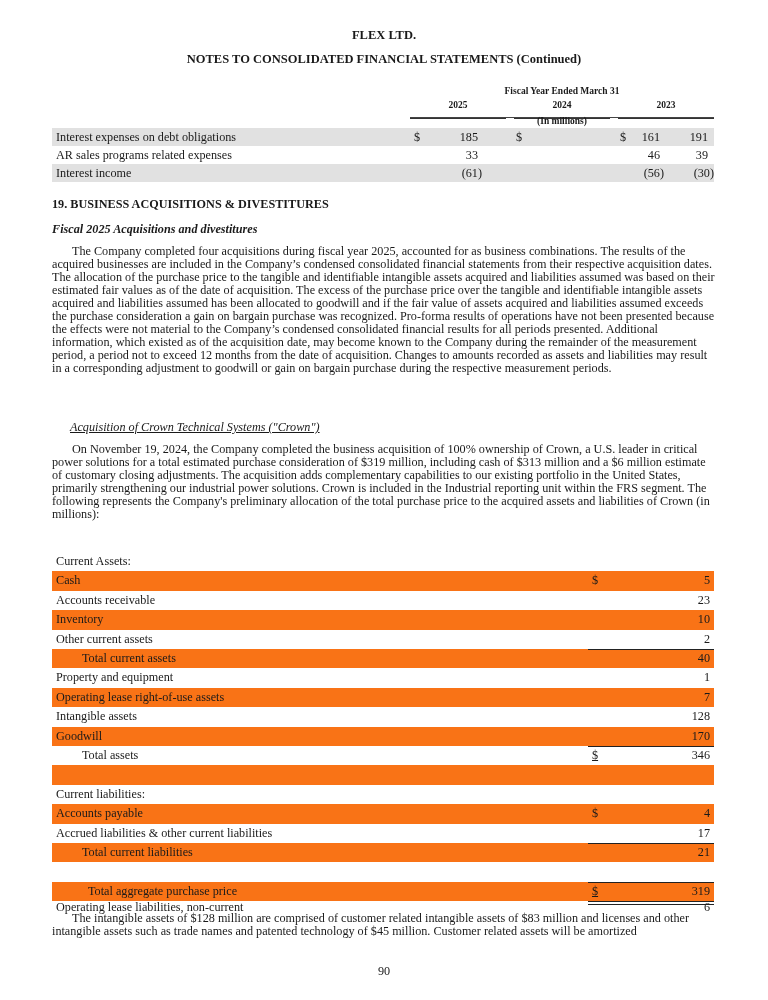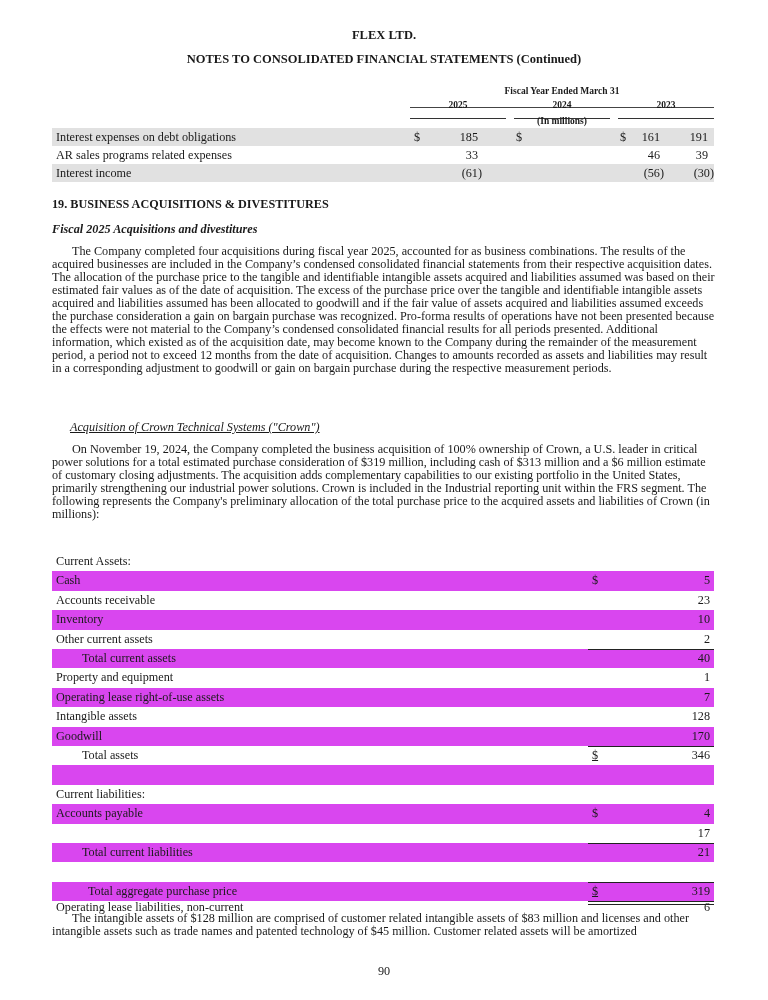--- a/index.html
+++ b/index.html
@@ -4,38 +4,38 @@
 <style>
   html, body { margin: 0; padding: 0; background: #ffffff; }
   body {
     width: 768px; height: 1000px; position: relative; overflow: hidden;
     font-family: "Liberation Serif", "DejaVu Serif", serif;
     color: #1a1a1a; font-size: 12.2px;
   }
   .center { text-align: center; font-weight: bold; }
   #company { position: absolute; top: 28px; left: 0; width: 768px; font-size: 12.5px; }
   #subtitle { position: absolute; top: 52px; left: 0; width: 768px; font-size: 12.5px; }
-  .tt-head-title { position: absolute; left: 410px; width: 304px; top: 86px; text-align: center; font-weight: bold; font-size: 9.5px; padding-bottom: 11px; border-bottom: 1.5px solid #444; }
+  .tt-head-title { position: absolute; left: 410px; width: 304px; top: 86px; text-align: center; font-weight: bold; font-size: 9.5px; padding-bottom: 21px; border-bottom: 1.5px solid #444; }
   .tt-year { position: absolute; top: 100px; text-align: center; font-weight: bold; font-size: 9.5px; border-bottom: 1.5px solid #333; padding-bottom: 8px; }
   .tt-units { position: absolute; top: 116px; left: 410px; width: 304px; text-align: center; font-weight: bold; font-size: 9.5px; }
   .trow { position: absolute; left: 52px; width: 662px; height: 18px; line-height: 18px; }
   .trow.shade { background: #e1e1e1; }
   .trow .lbl { position: absolute; left: 4px; }
   .trow .dol { position: absolute; }
   .trow .val { position: absolute; text-align: right; width: 60px; }
 
   .section-h { position: absolute; left: 52px; top: 197px; font-weight: bold; font-size: 12.2px; }
   .sub-h { position: absolute; left: 52px; top: 222px; font-weight: bold; font-style: italic; }
   .para { position: absolute; left: 52px; width: 664px; line-height: 13px; text-align: left; }
   .para .indent { display: inline-block; width: 20px; }
   .crown-h { position: absolute; left: 70px; top: 420px; font-style: italic; text-decoration: underline; }
 
   
   .arow { position: absolute; left: 52px; width: 662px; height: 19.4px; line-height: 19.4px; }
-  .arow.shade { background: #d946ef; }
+  .arow.shade { background: #f97316; }
   .arow .lbl { position: absolute; left: 4px; }
   .arow .lbl.ind1 { left: 30px; }
   .arow .lbl.ind2 { left: 36px; }
   .arow .dol { position: absolute; left: 540px; }
   .arow .val { position: absolute; right: 4px; text-align: right; }
   .rule-top::before { content: ""; position: absolute; left: 536px; right: 0; top: 0; border-top: 1.3px solid #222; }
   .rule-dbl::after { content: ""; position: absolute; left: 536px; right: 0; bottom: -4px; height: 2px; border-top: 1.3px solid #222; border-bottom: 1.3px solid #222; }
 
   #page-num { position: absolute; top: 964px; left: 0; width: 768px; text-align: center; }
 </style>
@@ -147,20 +147,21 @@
       <span class="lbl">Current liabilities:</span>
       <span class="dol"></span>
       <span class="val"></span>
     </div>
     <div class="arow shade" style="top: 804.2px;">
       <span class="lbl">Accounts payable</span>
       <span class="dol">$</span>
       <span class="val">4</span>
     </div>
     <div class="arow" style="top: 823.6px;">
+      <span class="lbl">Accrued liabilities &amp; other current liabilities</span>
       <span class="dol"></span>
       <span class="val">17</span>
     </div>
     <div class="arow shade rule-top" style="top: 843px;">
       <span class="lbl ind1">Total current liabilities</span>
       <span class="dol"></span>
       <span class="val">21</span>
     </div>
     <div class="arow" style="top: 862.4px; margin-top: 36px;">
       <span class="lbl">Operating lease liabilities, non-current</span>

